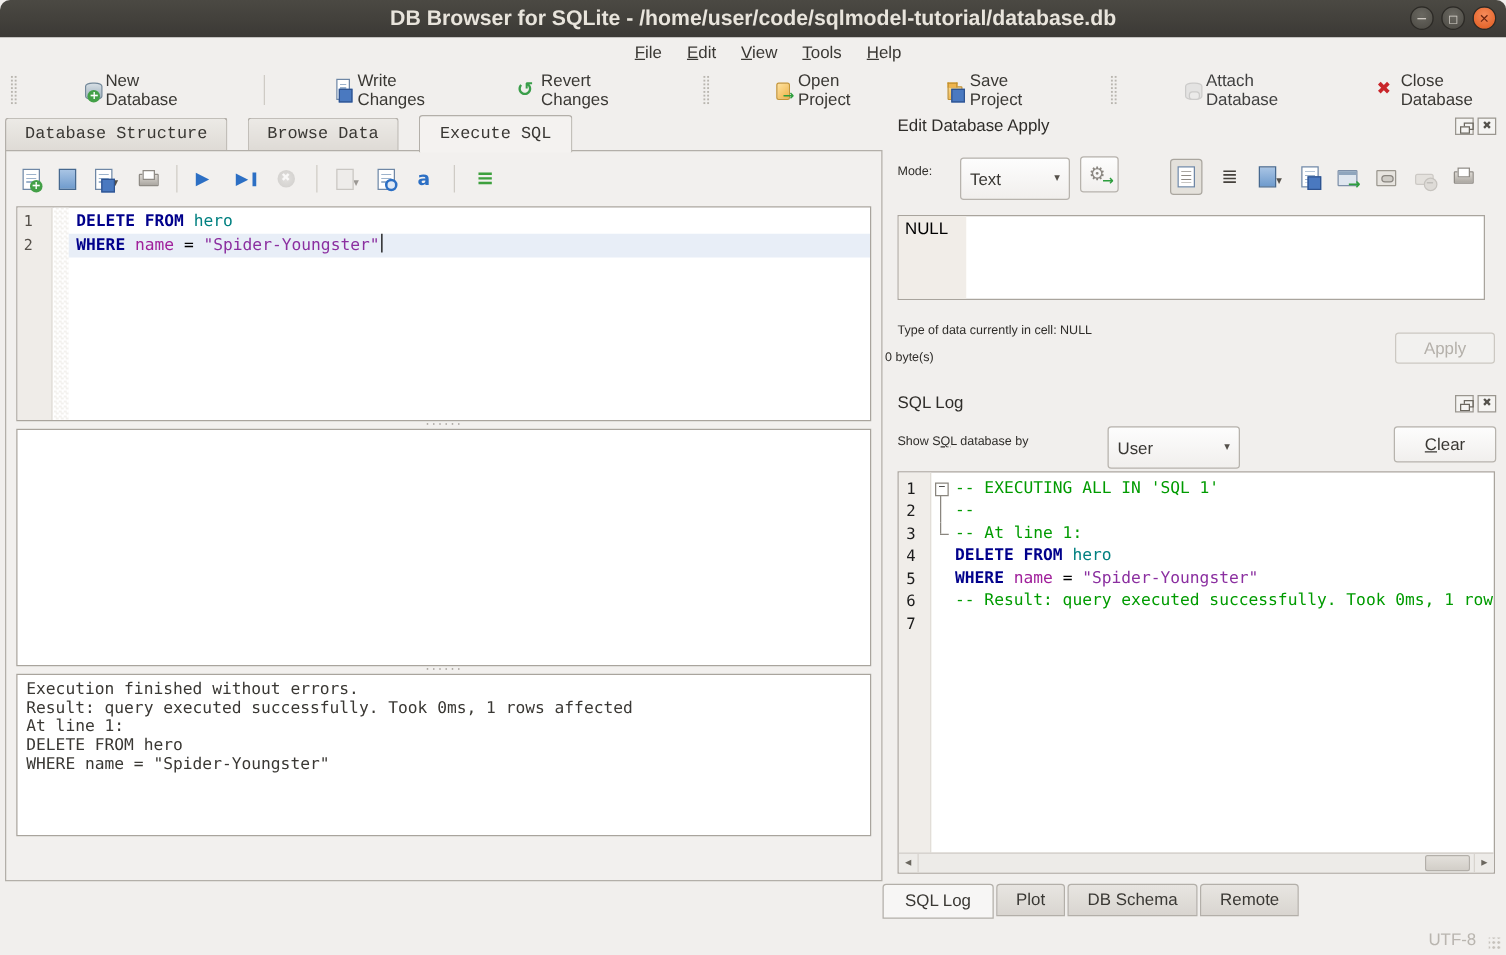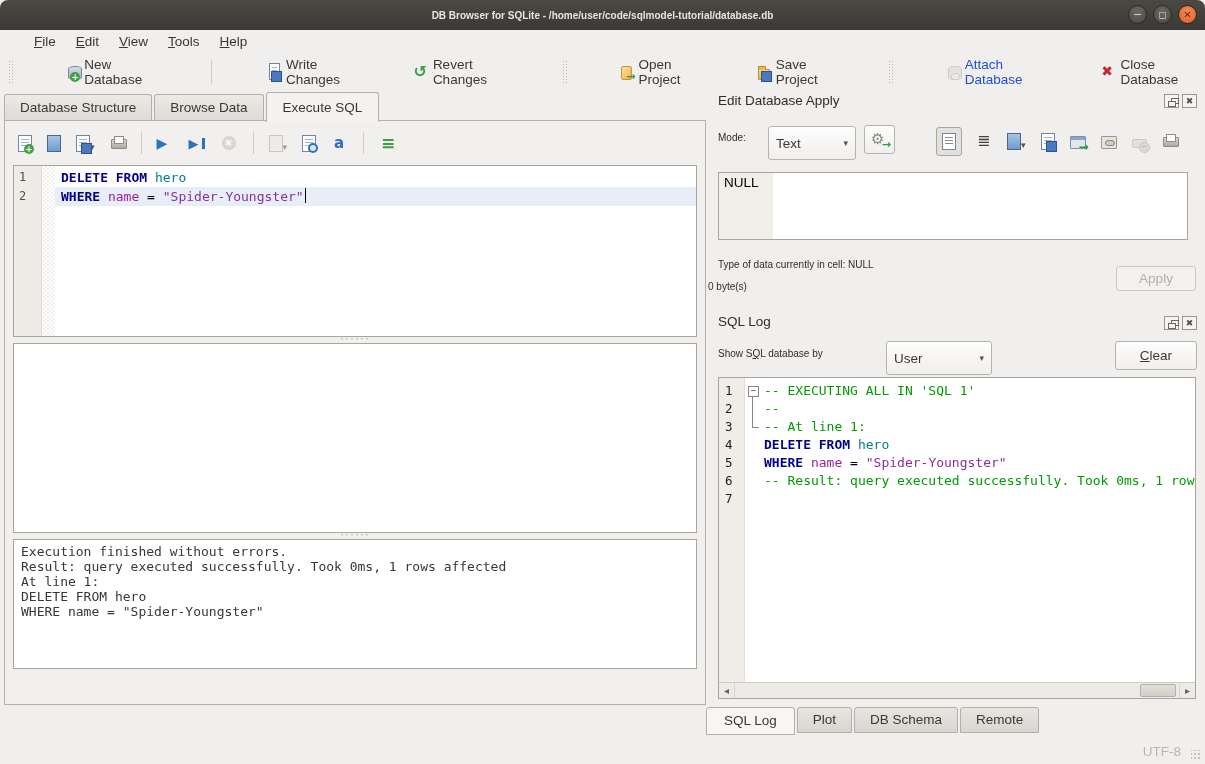--- a/index.html
+++ b/index.html
@@ -7,42 +7,42 @@
   body {
     position:relative; overflow:hidden; background:#f1efed;
     font-family:"Liberation Sans",sans-serif; font-size:13.5px; color:#3a3834;
   }
   u { text-decoration:underline; }
 
   
   .titlebar{position:absolute;left:0;top:0;width:1205px;height:30px;
     background:linear-gradient(#4b4943,#3b3935);border-radius:8px 8px 0 0;
     display:flex;align-items:center;justify-content:center;}
-  .titletext{color:#e8e4dc;font-weight:bold;font-size:10px;}
+  .titletext{color:#e8e4dc;font-weight:bold;font-size:17px;}
   .wcontrols{position:absolute;right:8px;top:5px;display:flex;gap:6px;}
   .wc{width:19px;height:19px;border-radius:50%;border:1px solid #2c2a26;
     background:radial-gradient(circle at 50% 35%,#6a6861,#4b4943);
     color:#d9d5cd;font-size:11px;line-height:17px;text-align:center;font-family:"DejaVu Sans",sans-serif;}
   .wc-close{background:radial-gradient(circle at 50% 35%,#f68b5a,#e05a1e);color:#6b2410;font-weight:bold;}
   .wc-min::before{content:"−";}
   .wc-max::before{content:"◻";font-size:10px;}
   .wc-close::before{content:"✕";font-size:10px;}
 
   
-  .menubar{position:absolute;left:0;top:30px;width:100%;height:23px;display:flex;align-items:center;padding-left:24px;background:#f1efed;}
+  .menubar{position:absolute;left:0;top:30px;width:100%;height:23px;display:flex;align-items:center;padding-left:24px;background:#f1efed;justify-content:center;}
   .mitem{padding:2px 10px;cursor:default;}
 
   
   .toolbar{position:absolute;left:0;top:53px;width:100%;height:37px;display:flex;align-items:center;padding-left:4px;gap:40px;}
   .thandle{width:7px;height:24px;margin:0 4px;
     background-image:radial-gradient(#b9b5af 1px,transparent 1px);background-size:3px 3px;}
   .tsep{width:1px;height:24px;background:#cfcbc5;margin:0 8px;}
   .tbtn{display:flex;align-items:center;gap:6px;padding:5px 9px;border-radius:3px;cursor:default;}
   .tbtn .tlbl{font-size:13.5px;}
-  .tbtn.dis .tlbl{color:#1d4ed8;}
+  .tbtn.dis .tlbl{color:#404040;}
   .tbtn.dis .ic{opacity:.45;filter:grayscale(1);}
   .dcaret{align-self:flex-end;color:#55514b;font-size:9px;font-family:"DejaVu Sans",sans-serif;}
   .dcaret::before{content:"▾";}
 
   
   .ic{display:inline-block;position:relative;width:17px;height:17px;font-family:"DejaVu Sans",sans-serif;}
   
   .ic-database-new,.ic-database-open,.ic-database-attach{width:15px;height:16px;}
   .ic-database-new::before,.ic-database-open::before,.ic-database-attach::before{
     content:"";position:absolute;left:1px;top:2px;width:12px;height:12px;
@@ -89,21 +89,21 @@
   .ic-cell-link::after{content:"";position:absolute;left:3px;bottom:2px;width:8px;height:4px;border:1px solid #8a8680;border-radius:3px;background:#cfccc6;}
   .ic-cell-null{width:15px;height:9px;margin-top:4px;background:#dcd9d4;border:1px solid #b5b1ab;border-radius:2px;}
   .ic-cell-null::after{content:"−";position:absolute;right:-4px;bottom:-6px;width:9px;height:9px;background:#d2cfca;border:1px solid #aaa6a0;border-radius:50%;color:#7d7973;font-size:8px;line-height:8px;text-align:center;}
   .ic-gear-import::before{content:"⚙";color:#8a8680;font-size:15px;line-height:17px;}
   .ic-gear-import::after{content:"→";position:absolute;right:-3px;bottom:-3px;color:#2e9e3e;font-weight:bold;font-size:11px;}
 
   
   .leftpanel{position:absolute;left:4px;top:90px;width:702px;height:618px;}
   .maintabs{height:31px;display:flex;align-items:flex-end;}
   .mtab{padding:5px 15px 6px;border:1px solid #b3afa9;border-bottom:none;border-radius:3px 3px 0 0;
-    background:linear-gradient(#eceae6,#dedad5);margin-right:2px;position:relative;cursor:default;}
+    background:linear-gradient(#eceae6,#dedad5);margin-right:16px;position:relative;cursor:default;font-family:Liberation Mono, monospace;}
   .mtab.active{background:#f4f2f0;z-index:3;padding:7px 16px 7px;margin-bottom:-1px;}
   .pageframe{position:absolute;left:0;top:30px;width:702px;height:585px;border:1px solid #b3afa9;background:#f2f0ee;z-index:1;}
   .etoolbar{height:44px;display:flex;align-items:center;padding-left:10px;gap:9px;}
   .ibtn{display:flex;align-items:flex-end;padding:3px;border-radius:2px;cursor:default;}
   .ibtn.dis{opacity:.55;}
   .esep{width:1px;height:22px;background:#cfcbc5;margin:0 3px;}
   .sqltabbar{height:31px;display:flex;align-items:flex-end;padding-left:10px;overflow:visible;}
   .stab{display:flex;align-items:center;gap:6px;height:31px;padding:0 12px;border:1px solid #b3afa9;border-bottom:none;
     border-radius:3px 3px 0 0;background:#f2f0ee;position:relative;z-index:2;margin-bottom:-1px;cursor:default;}
   .stab .closex{color:#4a4843;font-weight:bold;font-size:13px;font-family:"DejaVu Sans",sans-serif;}

